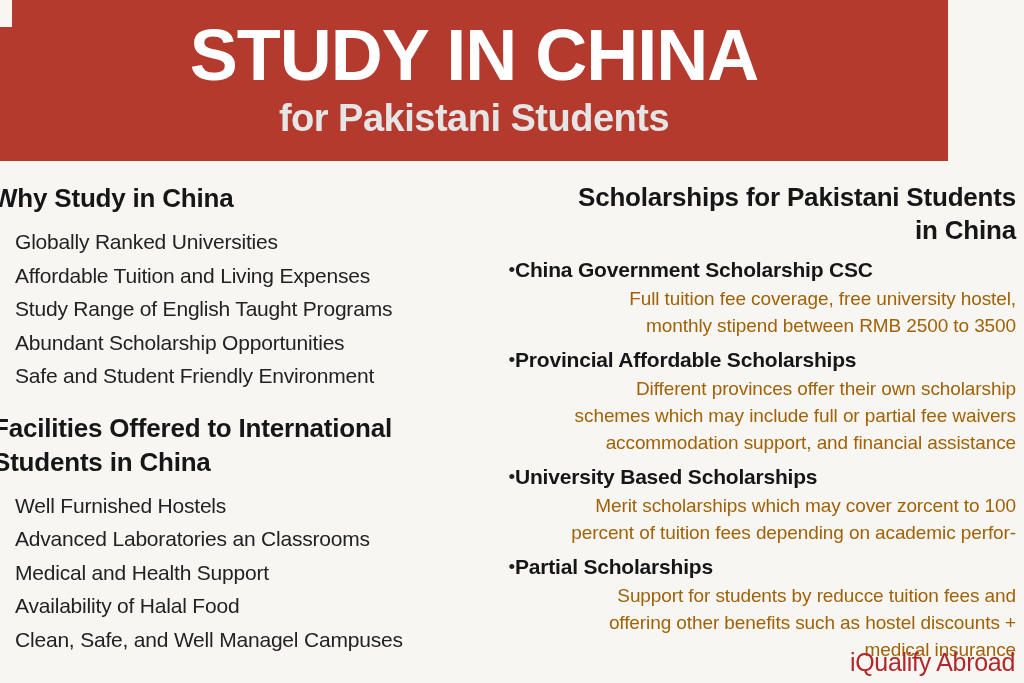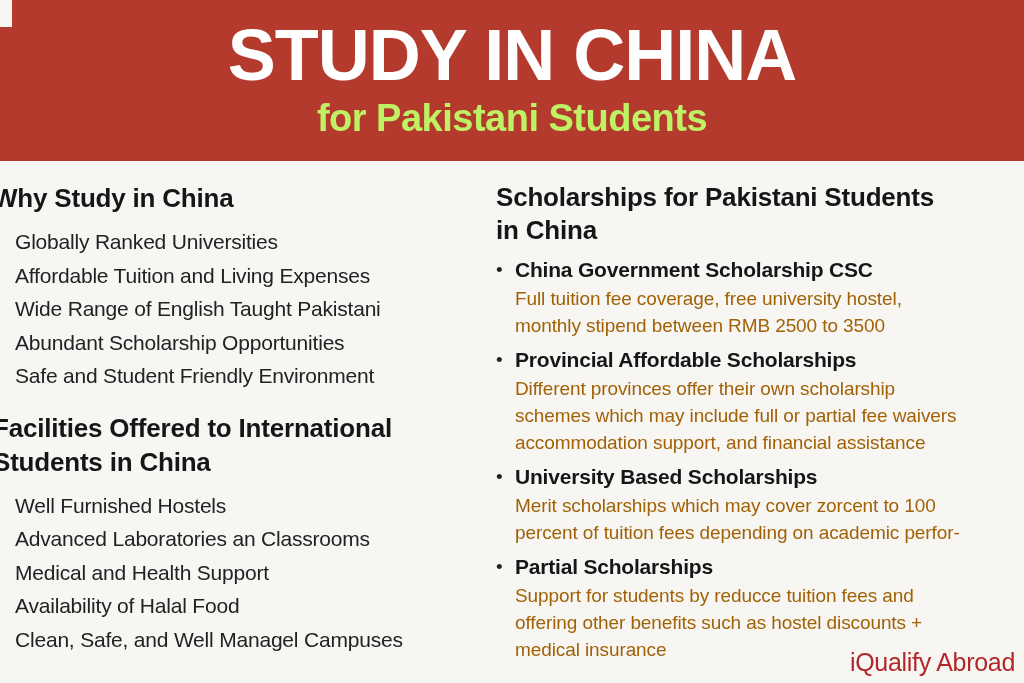--- a/index.html
+++ b/index.html
@@ -11,21 +11,21 @@
     overflow: hidden;
     background: #f7f6f3;
     font-family: "Liberation Sans", "DejaVu Sans", sans-serif;
     color: #1d1d1f;
   }
 
   
   .banner {
     position: absolute;
     left: 0; top: 0;
-    width: 1024px; height: 161px;
+    width: 948px; height: 161px;
     background: #b53a2e;
     text-align: center;
     overflow: hidden;
   }
   .banner .notch {
     position: absolute;
     left: 0; top: 0;
     width: 12px; height: 27px;
     background: #f7f6f3;
   }
@@ -36,21 +36,21 @@
     font-weight: bold;
     letter-spacing: -1px;
     color: #ffffff;
   }
   .banner .subtitle {
     margin-top: 9px;
     font-size: 38px;
     line-height: 42px;
     font-weight: bold;
     letter-spacing: -0.5px;
-    color: #bef264;
+    color: #e5e5e5;
   }
 
   
   .left-col {
     position: absolute;
     left: -7px; top: 181px;
     width: 488px;
   }
   .left-col h2 {
     font-size: 26px;
@@ -73,20 +73,21 @@
     letter-spacing: -0.2px;
     color: #222224;
     white-space: nowrap;
   }
 
   
   .right-col {
     position: absolute;
     left: 496px; top: 181px;
     width: 520px;
+    text-align: right;
   }
   .right-col h2 {
     font-size: 26px;
     line-height: 33px;
     font-weight: bold;
     letter-spacing: -0.2px;
     color: #161618;
     white-space: pre-line;
     margin: 0 0 8px 0;
   }
@@ -133,21 +134,21 @@
   <div class="notch"></div>
   <h1>STUDY IN CHINA</h1>
   <div class="subtitle">for Pakistani Students</div>
 </div>
 
 <div class="left-col">
     <h2>Why Study in China</h2>
     <ul>
       <li>Globally Ranked Universities</li>
       <li>Affordable Tuition and Living Expenses</li>
-      <li>Wide Range of English Taught Pakistani</li>
+      <li>Study Range of English Taught Programs</li>
       <li>Abundant Scholarship Opportunities</li>
       <li>Safe and Student Friendly Environment</li>
     </ul>
     <h2>Facilities Offered to International
 Students in China</h2>
     <ul>
       <li>Well Furnished Hostels</li>
       <li>Advanced Laboratories an Classrooms</li>
       <li>Medical and Health Support</li>
       <li>Availability of Halal Food</li>

